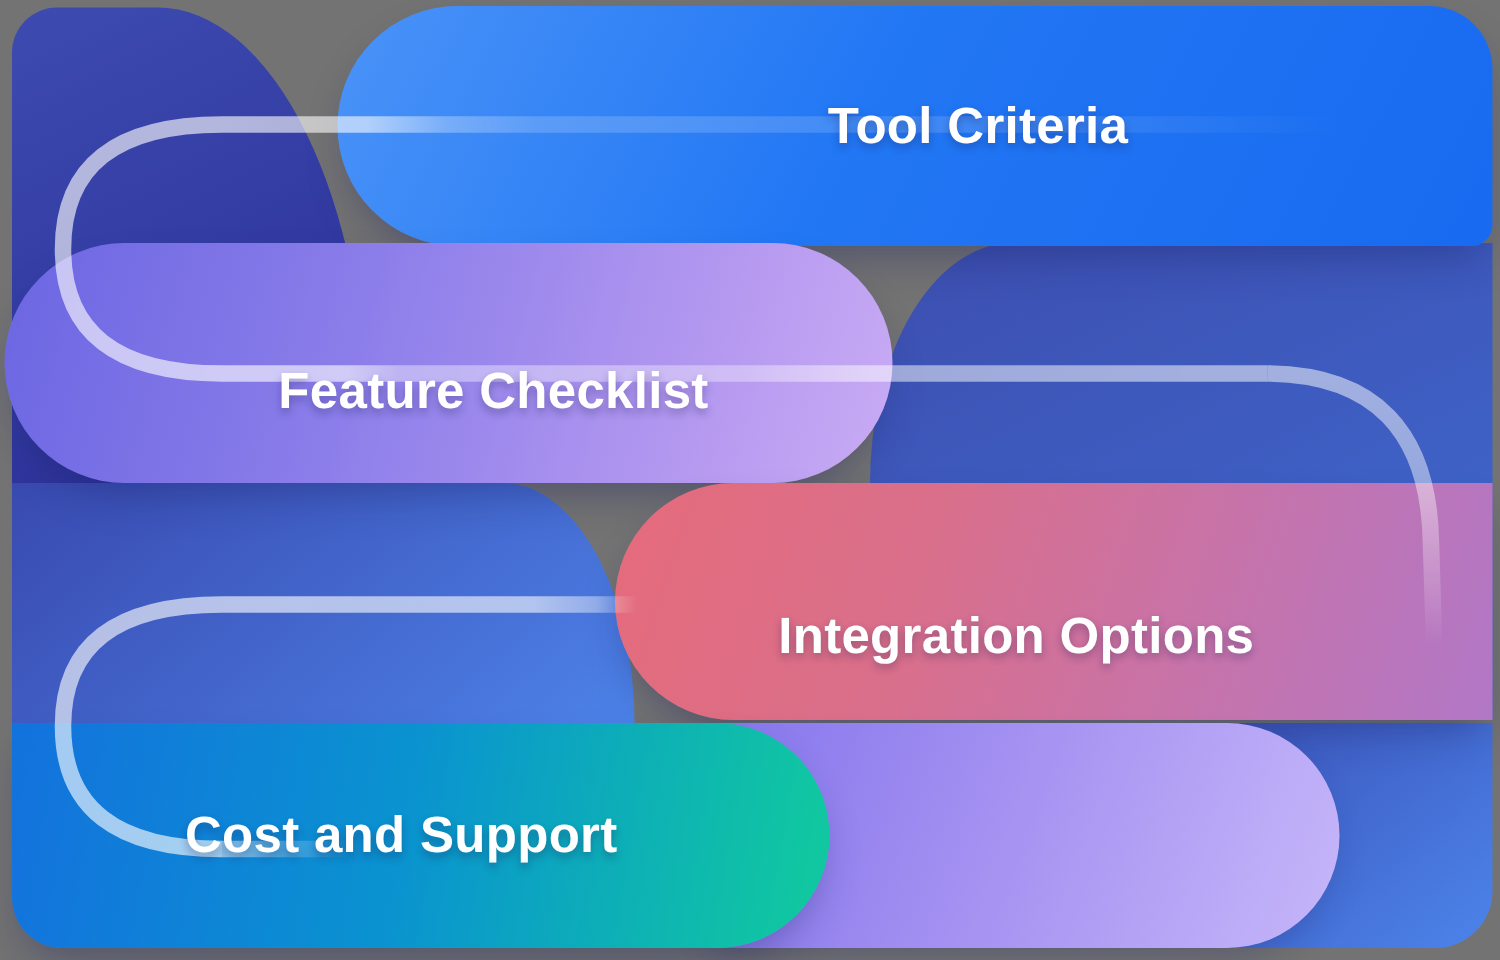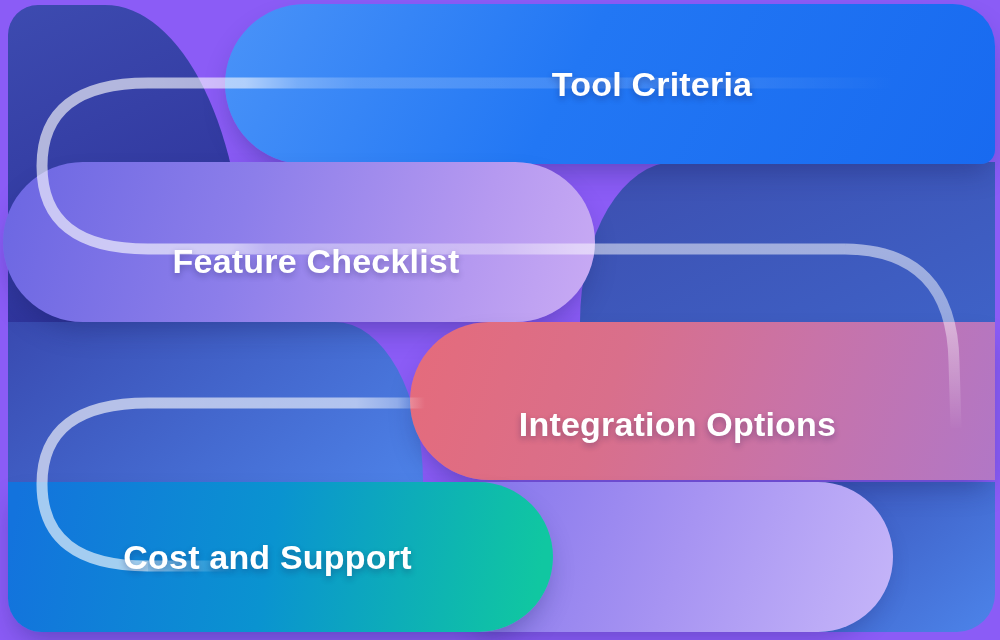--- a/index.html
+++ b/index.html
@@ -4,21 +4,21 @@
 <style>
   html,body{margin:0;padding:0;}
   body{
     width:1000px;height:640px;
     font-family:"Liberation Sans", sans-serif;
     background:#edf1fa;
     overflow:hidden;
   }
   .stage{
     position:relative;width:1000px;height:640px;
-    background:#8b5cf6;overflow:hidden;
+    background:#737373;overflow:hidden;
   }
   .shape{position:absolute;}
 
   
   .blob-tl{
     left:8px;top:5px;width:237px;height:477px;
     background:linear-gradient(155deg,#3d4bb0 0%,#2a2d95 75%);
     border-radius:30px 0 0 0;
     border-top-right-radius:140px 285px;
   }
@@ -72,21 +72,21 @@
 
   
   .label{
     position:absolute;display:flex;align-items:center;justify-content:center;
     color:#ffffff;font-weight:bold;font-size:34px;letter-spacing:0.2px;
     text-shadow:0 3px 6px rgba(25,25,80,.32);
     pointer-events:none;white-space:nowrap;
   }
   .label-tool{left:225px;top:4px;width:770px;height:160px;}
   .label-tool span{transform:translateX(42px);}
-  .label-feature{left:6px;top:162px;width:592px;height:199px;}
+  .label-feature{left:19px;top:162px;width:592px;height:199px;}
   .label-feature span{transform:translateX(14px);}
   .label-integration{left:410px;top:322px;width:585px;height:204px;}
   .label-integration span{transform:translateX(-25px);}
   .label-cost{left:8px;top:482px;width:545px;height:150px;}
   .label-cost span{transform:translateX(-13px);text-align:right;}
 </style>
 </head>
 <body>
 
 <div class="stage">

